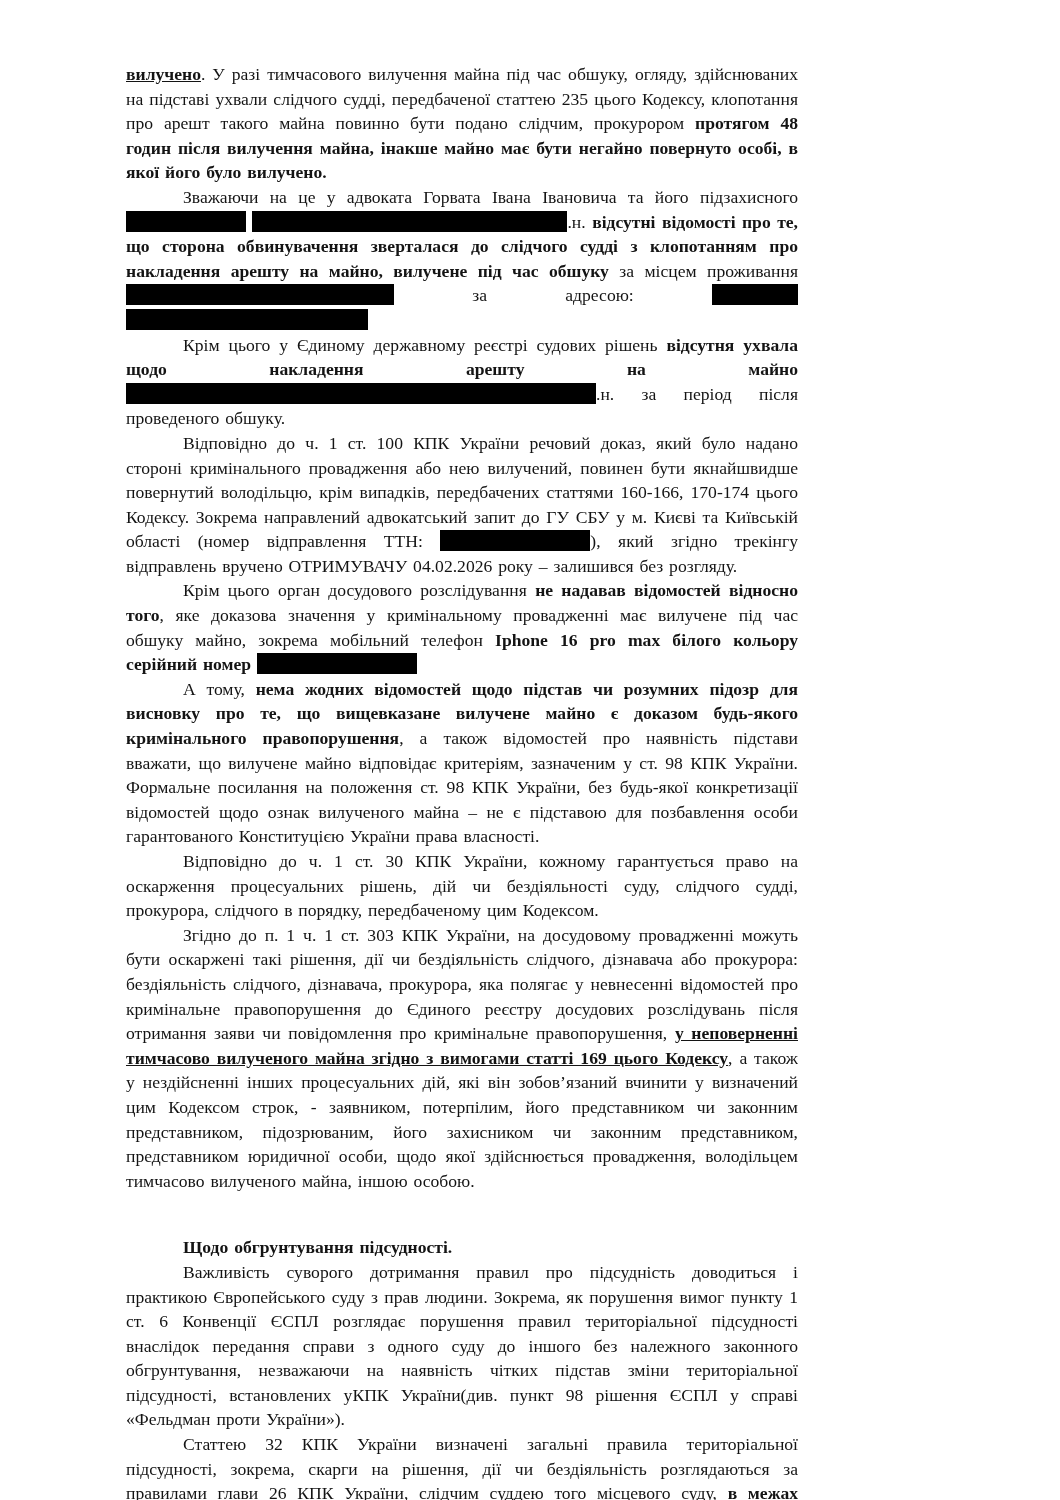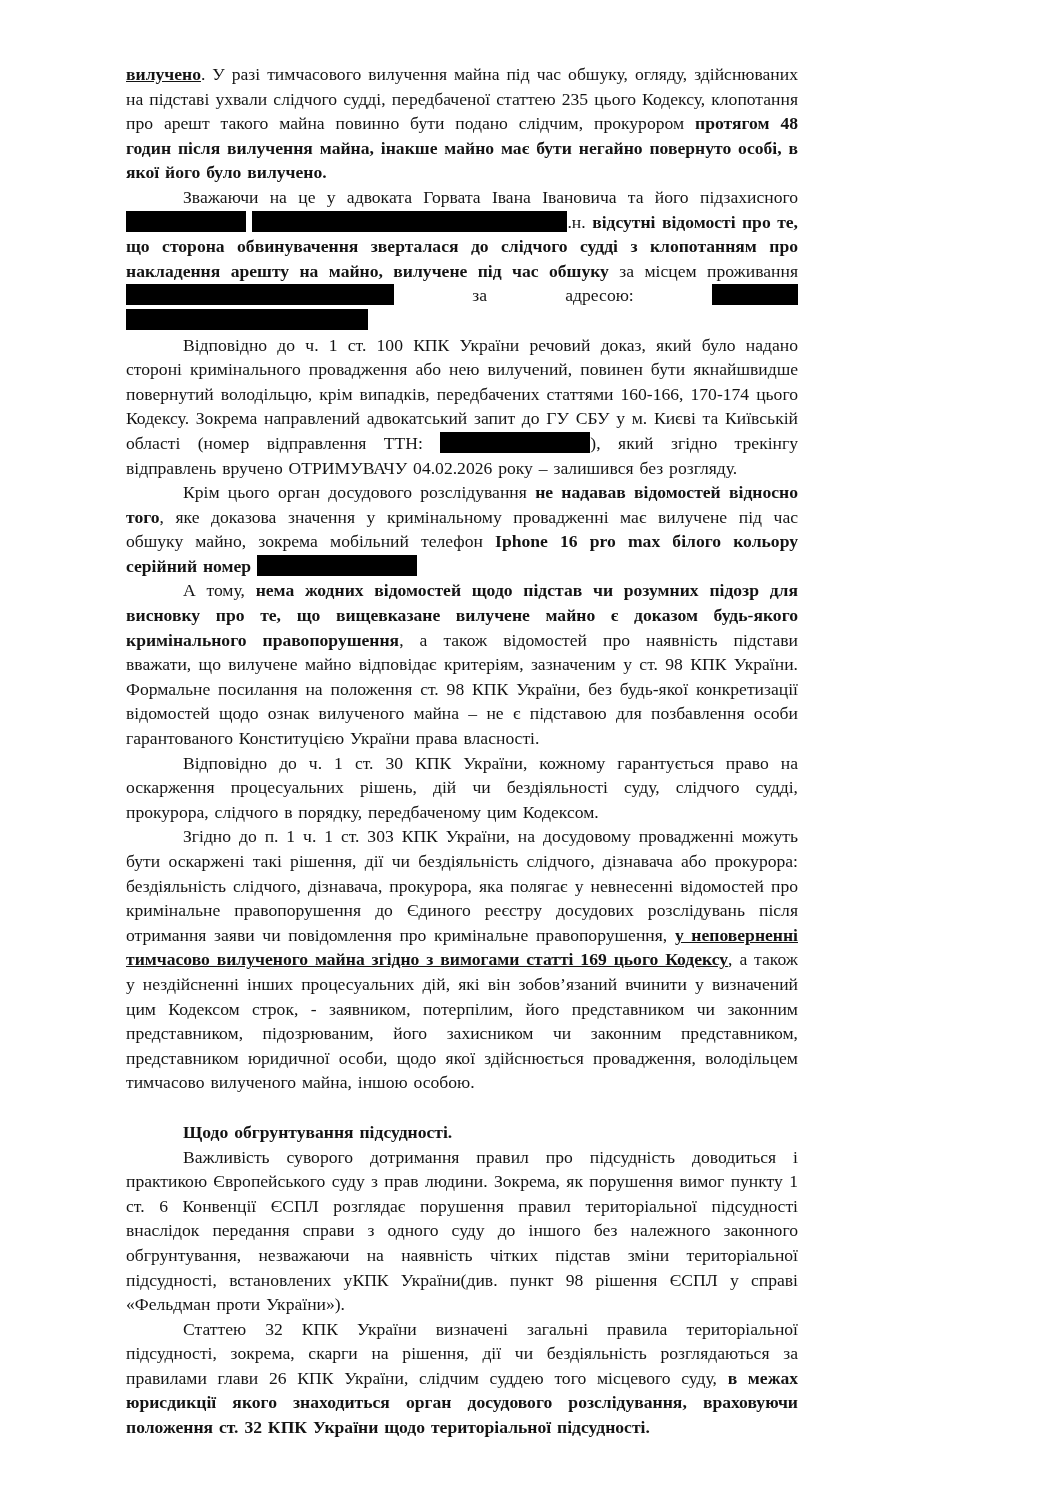--- a/index.html
+++ b/index.html
@@ -20,38 +20,39 @@
     color: #141414;
     text-align: justify;
     -webkit-font-smoothing: antialiased;
   }
   p.para {
     margin: 0;
     padding: 0;
     word-spacing: 1.5px;
   }
   p.para.indent { text-indent: 57px; }
-  p.para.heading { margin-top: 25px; }
+  p.para.heading { margin-top: 42px; }
   .normal { font-weight: normal; }
   .bold { font-weight: bold; }
   .bold-underline { font-weight: bold; text-decoration: underline; }
   .redact {
     display: inline-block;
     background: #000000;
     height: 21px;
     vertical-align: -4px;
   }
 </style>
 </head>
 <body>
 
 <div class="page">
   <div>
       <p class="para"><span class="bold-underline">вилучено</span><span class="normal">. У разі тимчасового вилучення майна під час обшуку, огляду, здійснюваних на підставі ухвали слідчого судді, передбаченої статтею 235 цього Кодексу, клопотання про арешт такого майна повинно бути подано слідчим, прокурором </span><span class="bold">протягом 48 годин після вилучення майна, інакше майно має бути негайно повернуто особі, в якої його було вилучено.</span></p>
       <p class="para indent"><span class="normal">Зважаючи на це у адвоката Горвата Івана Івановича та його підзахисного </span><span class="redact" style="width: 120px;"></span><span class="normal"> </span><span class="redact" style="width: 315px;"></span><span class="normal">.н. </span><span class="bold">відсутні відомості про те, що сторона обвинувачення зверталася до слідчого судді з клопотанням про накладення арешту на майно, вилучене під час обшуку </span><span class="normal">за місцем проживання </span><span class="redact" style="width: 268px;"></span><span class="normal"> за адресою: </span><span class="redact" style="width: 86px;"></span><span class="normal"> </span><span class="redact" style="width: 242px;"></span></p>
+      <p class="para indent"><span class="normal">Крім цього у Єдиному державному реєстрі судових рішень </span><span class="bold">відсутня ухвала щодо накладення арешту на майно </span><span class="redact" style="width: 470px;"></span><span class="normal">.н. за період після проведеного обшуку.</span></p>
       <p class="para indent"><span class="normal">Відповідно до ч. 1 ст. 100 КПК України речовий доказ, який було надано стороні кримінального провадження або нею вилучений, повинен бути якнайшвидше повернутий володільцю, крім випадків, передбачених статтями 160-166, 170-174 цього Кодексу. Зокрема направлений адвокатський запит до ГУ СБУ у м. Києві та Київській області (номер відправлення ТТН: </span><span class="redact" style="width: 150px;"></span><span class="normal">), який згідно трекінгу відправлень вручено ОТРИМУВАЧУ 04.02.2026 року – залишився без розгляду.</span></p>
       <p class="para indent"><span class="normal">Крім цього орган досудового розслідування </span><span class="bold">не надавав відомостей відносно того</span><span class="normal">, яке доказова значення у кримінальному провадженні має вилучене під час обшуку майно, зокрема мобільний телефон </span><span class="bold">Iphone 16 pro max білого кольору серійний номер </span><span class="redact" style="width: 160px;"></span></p>
       <p class="para indent"><span class="normal">А тому, </span><span class="bold">нема жодних відомостей щодо підстав чи розумних підозр для висновку про те, що вищевказане вилучене майно є доказом будь-якого кримінального правопорушення</span><span class="normal">, а також відомостей про наявність підстави вважати, що вилучене майно відповідає критеріям, зазначеним у ст. 98 КПК України. Формальне посилання на положення ст. 98 КПК України, без будь-якої конкретизації відомостей щодо ознак вилученого майна – не є підставою для позбавлення особи гарантованого Конституцією України права власності.</span></p>
       <p class="para indent"><span class="normal">Відповідно до ч. 1 ст. 30 КПК України, кожному гарантується право на оскарження процесуальних рішень, дій чи бездіяльності суду, слідчого судді, прокурора, слідчого в порядку, передбаченому цим Кодексом.</span></p>
       <p class="para indent"><span class="normal">Згідно до п. 1 ч. 1 ст. 303 КПК України, на досудовому провадженні можуть бути оскаржені такі рішення, дії чи бездіяльність слідчого, дізнавача або прокурора: бездіяльність слідчого, дізнавача, прокурора, яка полягає у невнесенні відомостей про кримінальне правопорушення до Єдиного реєстру досудових розслідувань після отримання заяви чи повідомлення про кримінальне правопорушення, </span><span class="bold-underline">у неповерненні тимчасово вилученого майна згідно з вимогами статті 169 цього Кодексу</span><span class="normal">, а також у нездійсненні інших процесуальних дій, які він зобов’язаний вчинити у визначений цим Кодексом строк, - заявником, потерпілим, його представником чи законним представником, підозрюваним, його захисником чи законним представником, представником юридичної особи, щодо якої здійснюється провадження, володільцем тимчасово вилученого майна, іншою особою.</span></p>
       <p class="para indent heading"><span class="bold">Щодо обгрунтування підсудності.</span></p>
       <p class="para indent"><span class="normal">Важливість суворого дотримання правил про підсудність доводиться і практикою Європейського суду з прав людини. Зокрема, як порушення вимог пункту 1 ст. 6 Конвенції ЄСПЛ розглядає порушення правил територіальної підсудності внаслідок передання справи з одного суду до іншого без належного законного обгрунтування, незважаючи на наявність чітких підстав зміни територіальної підсудності, встановлених уКПК України(див. пункт 98 рішення ЄСПЛ у справі «Фельдман проти України»).</span></p>
       <p class="para indent"><span class="normal">Статтею 32 КПК України визначені загальні правила територіальної підсудності, зокрема, скарги на рішення, дії чи бездіяльність розглядаються за правилами глави 26 КПК України, слідчим суддею того місцевого суду, </span><span class="bold">в межах юрисдикції якого знаходиться орган досудового розслідування, враховуючи положення ст. 32 КПК України щодо територіальної підсудності.</span></p>
     </div>
 </div>

